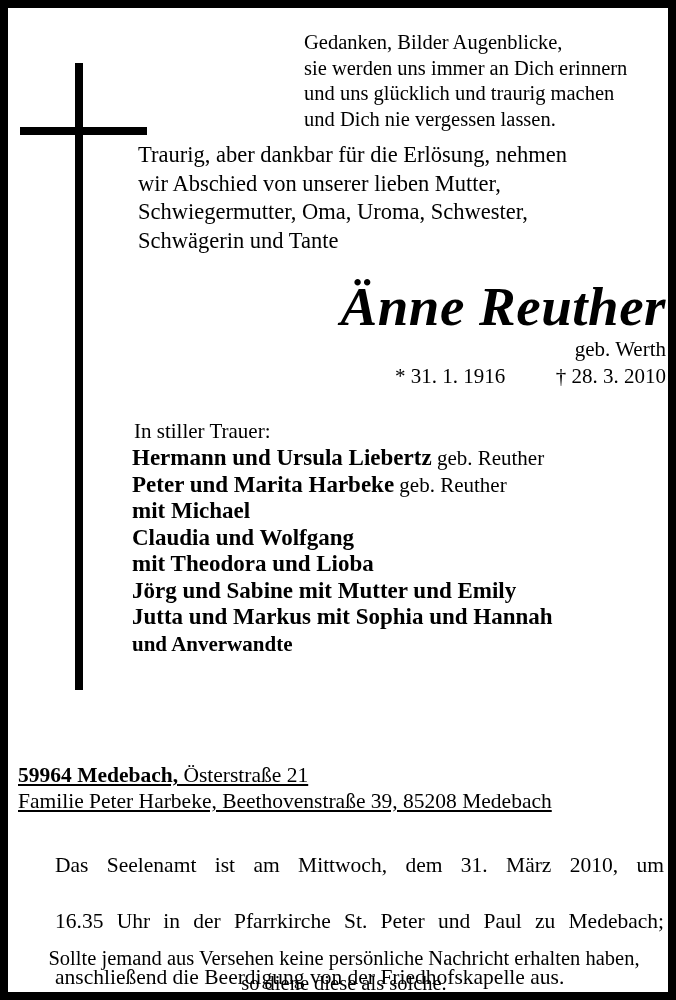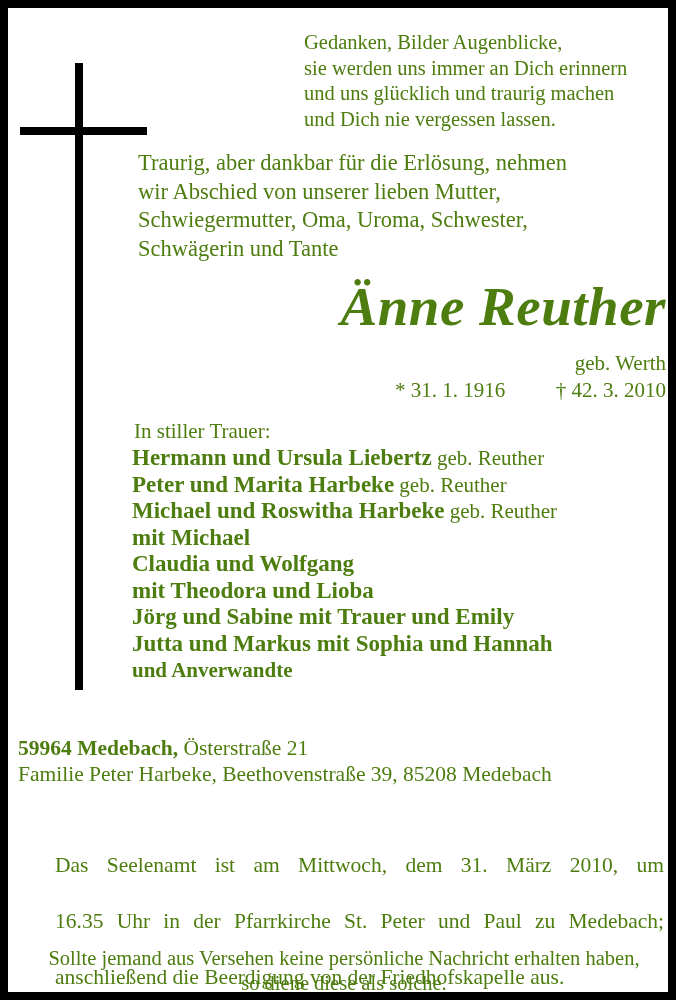--- a/index.html
+++ b/index.html
@@ -9,21 +9,21 @@
   }
   #page {
     position: relative;
     width: 676px;
     height: 1000px;
     background: #ffffff;
     box-sizing: border-box;
     border: 8px solid #000000;
     overflow: hidden;
     font-family: "Liberation Serif", "DejaVu Serif", serif;
-    color: #4d7c0f;
+    color: #000000;
   }
 
   
   #cross-vertical {
     position: absolute;
     left: 67px;
     top: 55px;
     width: 8px;
     height: 627px;
     background: #000000;
@@ -46,21 +46,21 @@
     font-size: 20.5px;
     line-height: 25.5px;
     text-align: left;
     white-space: pre-line;
   }
 
   
   #intro {
     position: absolute;
     left: 130px;
-    top: 141px;
+    top: 133px;
     width: 530px;
     font-size: 22.5px;
     line-height: 28.5px;
     white-space: pre-line;
   }
 
   
   #name-block {
     position: absolute;
     left: 110px;
@@ -72,21 +72,21 @@
     font-family: "Liberation Serif", "DejaVu Serif", serif;
     font-style: italic;
     font-weight: bold;
     font-size: 55px;
     line-height: 58px;
     letter-spacing: 0.5px;
   }
   #maiden-name {
     font-size: 21px;
     line-height: 24px;
-    margin-top: 15px;
+    margin-top: 1px;
   }
   #life-dates {
     font-size: 21px;
     line-height: 26px;
     margin-top: 2px;
   }
   #life-dates .date-gap {
     display: inline-block;
     width: 40px;
   }
@@ -114,24 +114,25 @@
   }
   #mourners-list .small-bold {
     font-size: 21px;
     font-weight: bold;
   }
 
   
   #address-block {
     position: absolute;
     left: 10px;
-    top: 727px;
+    top: 754px;
     width: 650px;
     font-size: 21.5px;
     line-height: 26px;
+    text-decoration: underline;
   }
   #address-block .bold {
     font-weight: bold;
   }
 
   
   #service-info {
     position: absolute;
     left: 11px;
     top: 843px;
@@ -186,34 +187,33 @@
 Schwägerin und Tante</div>
 
   <div id="name-block">
     <div id="deceased-name">Änne Reuther</div>
     <div id="maiden-name">geb. Werth</div>
     <div id="life-dates">
       <span>*</span>
       <span>31. 1. 1916</span>
       <span class="date-gap"></span>
       <span>†</span>
-      <span>42. 3. 2010</span>
+      <span>28. 3. 2010</span>
     </div>
   </div>
 
   <div id="mourners-heading">In stiller Trauer:</div>
 
   <div id="mourners-list">
       <div><span>Hermann und Ursula Liebertz</span><span class="geb"> geb. Reuther</span></div>
       <div><span>Peter und Marita Harbeke</span><span class="geb"> geb. Reuther</span></div>
-      <div><span>Michael und Roswitha Harbeke</span><span class="geb"> geb. Reuther</span></div>
       <div><span>mit Michael</span></div>
       <div><span>Claudia und Wolfgang</span></div>
       <div><span>mit Theodora und Lioba</span></div>
-      <div><span>Jörg und Sabine mit Trauer und Emily</span></div>
+      <div><span>Jörg und Sabine mit Mutter und Emily</span></div>
       <div><span>Jutta und Markus mit Sophia und Hannah</span></div>
       <div><span class="small-bold">und Anverwandte</span></div>
     </div>
 
   <div id="address-block">
     <div><span class="bold">59964 Medebach,</span><span> Österstraße 21</span></div>
     <div>Familie Peter Harbeke, Beethovenstraße 39, 85208 Medebach</div>
   </div>
 
   <div id="service-info">

